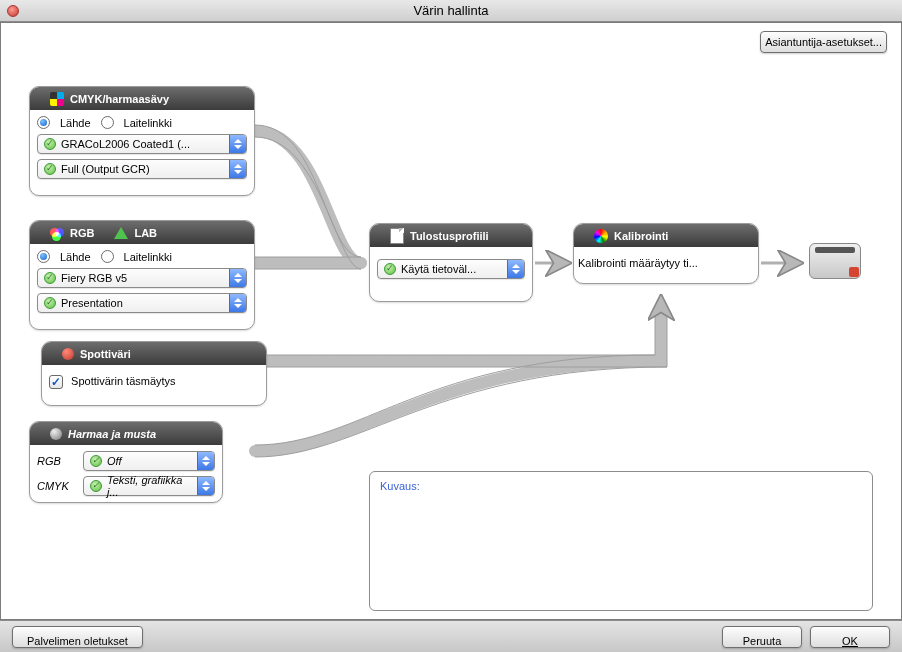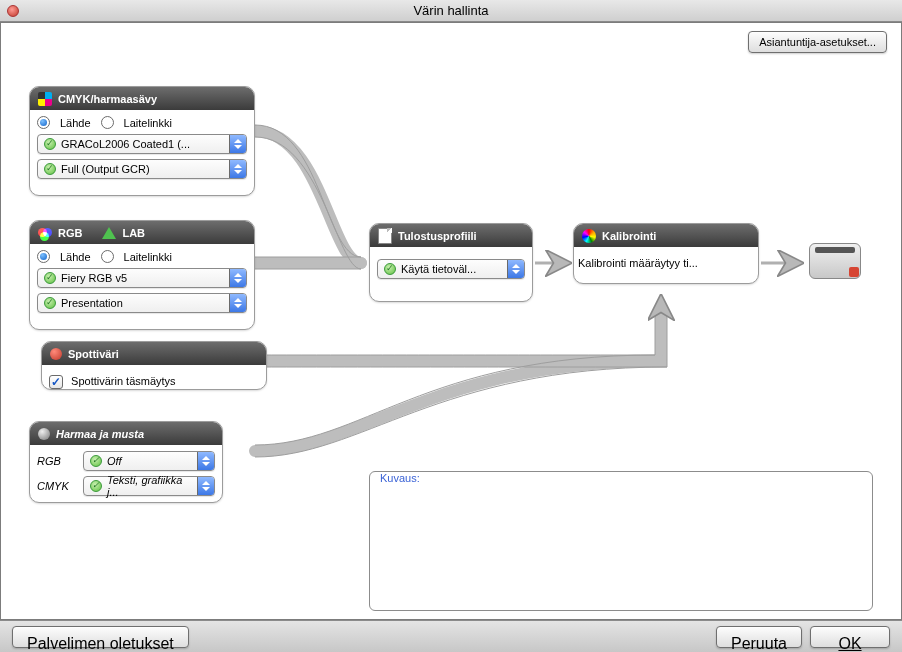--- a/index.html
+++ b/index.html
@@ -11,21 +11,21 @@
 .title { position:absolute; left:0; right:0; text-align:center; font-size:13px; color:#000; }
 
 
 .canvas { position:absolute; top:22px; left:0; right:0; bottom:32px; border:1px solid #7c7c7c; margin:0; background:#fff; }
 .inner-border { position:absolute; inset:-1px; border:1px solid #000; pointer-events:none; }
 
 .expert-btn { position:absolute; top:8px; right:14px; }
 
 
 .panel { position:absolute; background:#fff; border:1px solid #9c9c9c; border-radius:10px; box-shadow:0 1px 2px rgba(0,0,0,.15); overflow:hidden; }
-.panel-header { height:23px; background:linear-gradient(#6d6d6d,#3b3b3b); color:#fff; font-size:11px; font-weight:bold; display:flex; align-items:center; padding:0 8px; gap:6px; }
+.panel-header { height:23px; background:linear-gradient(#6d6d6d,#3b3b3b); color:#fff; font-size:11px; font-weight:bold; display:flex; align-items:center; padding:0 20px; gap:6px; }
 .panel-body { padding:6px 7px; font-size:11px; }
 
 
 .radio-row { display:flex; gap:10px; align-items:center; margin-bottom:5px; }
 .radio { width:13px; height:13px; border-radius:50%; border:1px solid #6b6b6b; display:inline-flex; align-items:center; justify-content:center; background:#fff; }
 .radio.checked::after { content:""; width:7px; height:7px; border-radius:50%; background:radial-gradient(circle at 35% 30%, #7cc0ff, #1464c8); }
 
 
 .combo { height:20px; border:1px solid #8a8a8a; border-radius:4px; background:linear-gradient(#fdfdfd,#efefef); display:flex; align-items:center; padding:0 20px 0 6px; position:relative; font-size:11px; margin-bottom:5px; box-shadow:0 1px 1px rgba(0,0,0,.1); width:100%; }
 .combo:last-child { margin-bottom:10px; }
@@ -43,26 +43,26 @@
 
 .lbl-row { display:flex; align-items:center; gap:6px; margin-bottom:5px; }
 .lbl-row:last-child { margin-bottom:0; }
 .lbl-row .lbl { width:40px; font-size:11px; }
 .lbl-row .combo { flex:1; margin-bottom:0; }
 
 
 .flow-svg { position:absolute; inset:0; pointer-events:none; }
 
 
-.desc { position:absolute; border:1px solid #8c8c8c; border-radius:6px; background:#fff; font-size:11px; padding:0 10px; color:#3b63d6; }
+.desc { position:absolute; border:1px solid #8c8c8c; border-radius:6px; background:#fff; font-size:11px; padding:8px 10px; color:#3b63d6; }
 
 
 .footer { position:absolute; left:0; right:0; bottom:0; height:32px; background:linear-gradient(#e4e4e4,#c7c7c7); border-top:1px solid #8a8a8a; display:flex; align-items:center; padding:0 12px; }
-.btn { height:22px; border:1px solid #6f6f6f; border-radius:4px; background:linear-gradient(#fdfdfd,#dedede); font-size:16px; padding:8px 14px; box-shadow:0 1px 0 rgba(255,255,255,.6) inset, 0 1px 2px rgba(0,0,0,.2); cursor:default; }
-.btn.small { padding:0 10px; font-size:11px; }
+.btn { height:22px; border:1px solid #6f6f6f; border-radius:4px; background:linear-gradient(#fdfdfd,#dedede); font-size:11px; padding:8px 14px; box-shadow:0 1px 0 rgba(255,255,255,.6) inset, 0 1px 2px rgba(0,0,0,.2); cursor:default; }
+.btn.small { padding:0 4px; font-size:11px; }
 .spacer { flex:1; }
 
 
 .hicon { width:14px; height:14px; display:inline-block; }
 .hicon.cmyk { background: conic-gradient(#00aeef 0 90deg,#ec008c 90deg 180deg,#fff200 180deg 270deg,#333 270deg 360deg); border-radius:2px; }
 .hicon.rgb { position:relative; width:14px; height:14px; }
 .hicon.rgb::before, .hicon.rgb::after, .hicon.rgb span { content:""; position:absolute; width:9px; height:9px; border-radius:50%; mix-blend-mode:screen; }
 .hicon.rgb::before { background:#f00; left:0; top:2px; }
 .hicon.rgb::after  { background:#00f; left:5px; top:2px; }
 .hicon.rgb span { background:#0f0; left:2px; top:6px; }
@@ -215,21 +215,21 @@
     <div class="body"></div>
       <div class="slot"></div>
       <div class="red"></div>
   </div>
 
   <div id="p-spot" class="panel">
     <div class="panel-header">
       <span class="hicon spot"></span>
       <span>Spottiväri</span>
     </div>
-    <div class="panel-body" style="padding-top:10px; padding-bottom:0;">
+    <div class="panel-body" style="padding-top:10px; padding-bottom:16px;">
       <span class="chk checked"></span>
       <span>Spottivärin täsmäytys</span>
     </div>
   </div>
 
   <div id="p-gray" class="panel">
     <div class="panel-header">
       <span class="hicon gray"></span>
       <span>Harmaa ja musta</span>
     </div>

